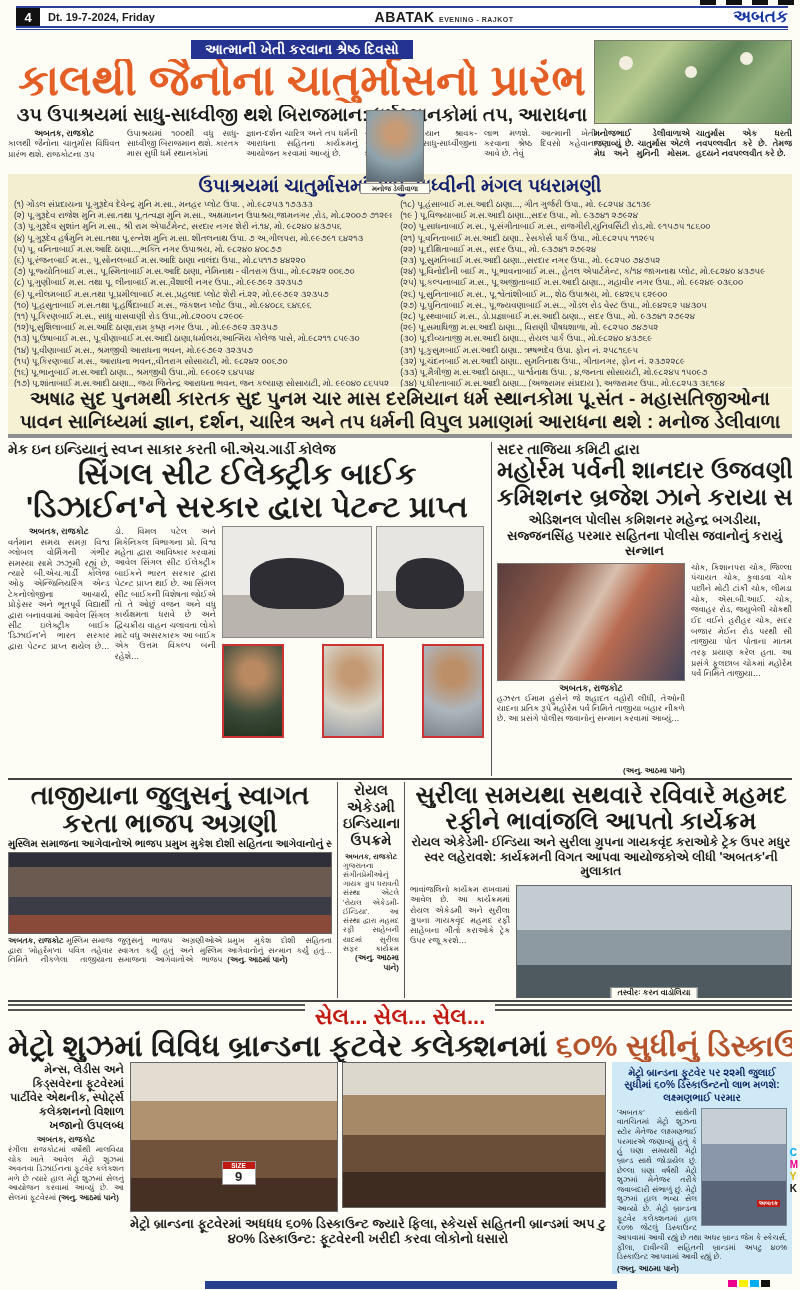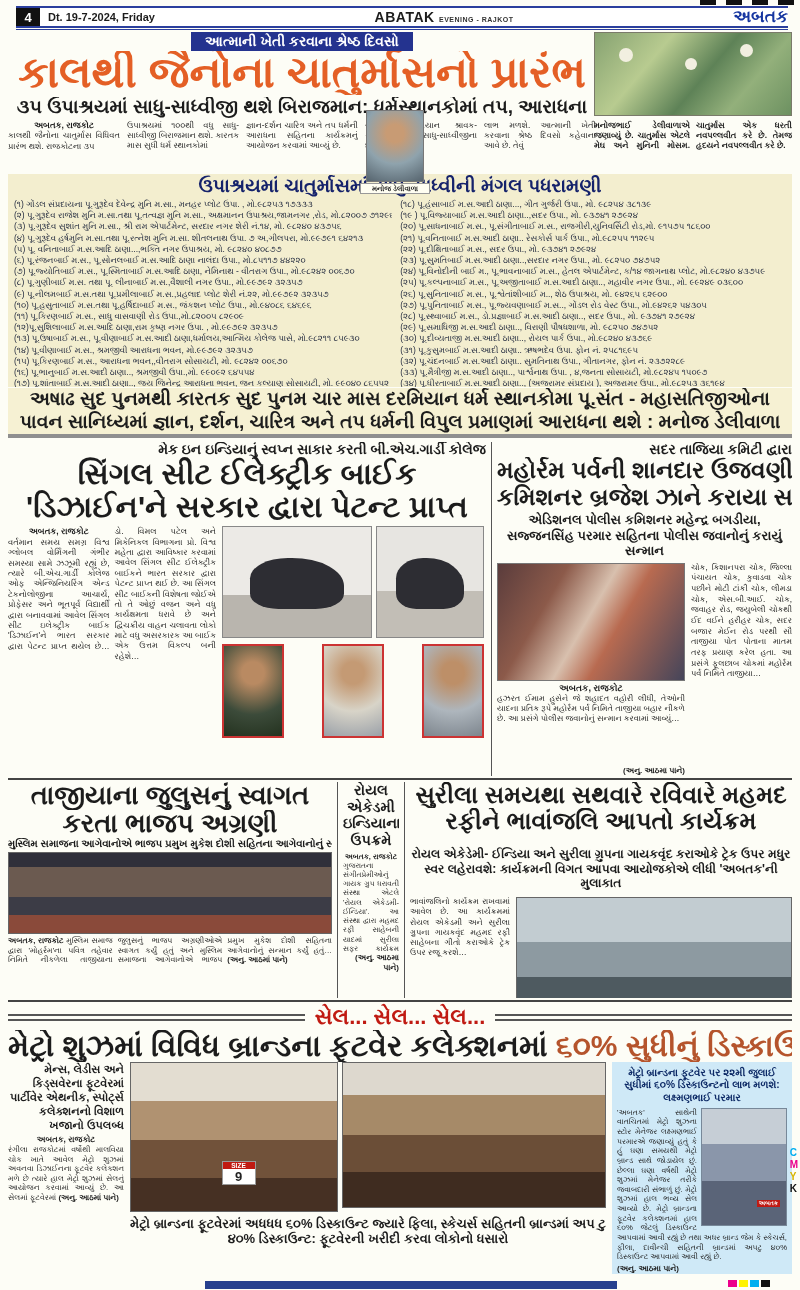--- a/index.html
+++ b/index.html
@@ -17,21 +17,21 @@
   .pgnum{width:24px;height:18px;background:#111;color:#fff;font-weight:bold;font-size:13px;
          display:flex;align-items:center;justify-content:center;margin-right:8px}
   .mdate{font-size:11px;font-weight:bold}
   .mtitle{flex:1;text-align:center;font-size:14px;font-weight:900;letter-spacing:.5px}
   .mtitle small{font-size:7px;font-weight:bold;color:#333}
   .mlogo{font-size:17px;font-weight:900;color:#1535a0}
   .top-marks{top:0;left:700px;display:flex;gap:10px}
   .top-marks span{width:16px;height:5px;background:#111;display:inline-block}
 
   
-  .lead{top:32px;left:8px;right:8px;height:140px}
+  .lead{top:40px;left:8px;right:8px;height:140px}
   .lead-kicker-row{width:588px;display:flex;justify-content:center}
   .lead-kicker{background:#24338f;color:#fff;font-size:14px;font-weight:bold;padding:1px 14px}
   .lead-headline{width:588px;color:#e45f25;font-size:43px;font-weight:900;line-height:1.02;text-align:center}
   .lead-subhead{width:588px;font-size:19px;font-weight:bold;line-height:1.1;text-align:center;margin-top:2px}
   .lead-body{width:588px;display:flex;gap:7px;margin-top:2px;height:52px;overflow:hidden}
   .lead-col{flex:1;font-size:8.3px;line-height:1.25;text-align:justify;overflow:hidden}
   .lead-dl{font-weight:bold;text-align:center;font-size:8.5px}
   .ph-monks{top:0;right:0;width:198px;height:84px;border:1px solid #7a7a6a;
       background:linear-gradient(130deg,#86a271 0%,#b8cb90 30%,#5e8257 55%,#93b07b 75%,#6d9161 100%)}
   .ph-monks i{position:absolute;border-radius:50%;background:#f2efe0}
@@ -51,21 +51,21 @@
   .manoj-cap{top:183px;left:360px;width:70px;background:#fffef2;border:1px solid #999;
              font-size:7.2px;font-weight:bold;text-align:center}
 
   
   .statement{top:388px;left:8px;right:8px;height:50px;background:#f6f1d3;border-bottom:4px solid #8f8f8f;
              font-size:19px;font-weight:900;line-height:1.2;text-align:center;overflow:hidden}
 
   
   .mid{top:442px;left:8px;right:8px;height:334px;display:flex}
   .vdiv{width:0;border-left:1px solid #555;margin:0 5px}
-  .art-kicker{font-size:14px;font-weight:bold;text-align:right;line-height:1.1}
+  .art-kicker{font-size:14px;font-weight:bold;text-align:left;line-height:1.1}
   .bike{width:478px;overflow:hidden}
   .bike-h{font-size:30px;font-weight:900;line-height:1.1;text-align:center}
   .bike-row{display:flex;gap:6px;margin-top:3px;height:238px}
   .bike-text{width:208px;font-size:8.3px;line-height:1.25;column-count:2;column-gap:5px;text-align:justify;overflow:hidden}
   .bike-media{width:262px}
   .bike-pics{display:flex;gap:4px;height:112px}
   .ph-bike1{width:150px;height:112px;border:1px solid #888;
       background:linear-gradient(180deg,#eceae6 0 62%,#b9b5ae 62% 100%)}
   .ph-bike1 i,.ph-bike2 i{position:absolute;left:18%;top:28%;width:64%;height:46%;background:#2d2d33;border-radius:40% 55% 30% 30%}
   .ph-bike2{width:108px;height:112px;border:1px solid #888;
@@ -94,31 +94,31 @@
   .taj-sub{font-size:10.3px;font-weight:bold;text-align:center;margin-top:1px}
   .ph-crowd{width:100%;height:82px;border:1px solid #666;margin-top:2px;
       background:linear-gradient(180deg,#2f2f3a 0 18%,#6b5a50 18% 55%,#3c3c46 55% 78%,#8a4a3a 78%)}
   .taj-body{font-size:7.8px;line-height:1.22;column-count:3;column-gap:5px;text-align:justify;height:56px;overflow:hidden;margin-top:2px}
   .royal{width:56px;overflow:hidden}
   .royal-t{font-size:14.5px;font-weight:900;line-height:1.15;text-align:center}
   .royal-dl{font-size:7.4px;font-weight:bold;text-align:center;margin-top:3px}
   .royal-b{font-size:7.4px;line-height:1.25;text-align:justify;height:92px;overflow:hidden}
   .rafi{flex:1;overflow:hidden}
   .rafi-h{font-size:24px;font-weight:900;line-height:1.1;text-align:center}
-  .rafi-sub{font-size:12.3px;font-weight:bold;line-height:1.2;text-align:center;margin-top:12px}
+  .rafi-sub{font-size:12.3px;font-weight:bold;line-height:1.2;text-align:center;margin-top:0}
   .rafi-row{display:flex;gap:6px;margin-top:6px}
   .rafi-col{width:100px;font-size:8.2px;line-height:1.25;text-align:justify;height:120px;overflow:hidden}
   .ph-office{position:relative;flex:1;height:118px;border:1px solid #666;
       background:linear-gradient(180deg,#c2ccd1 0 38%,#8d9aa1 38% 68%,#4e5a60 68%)}
   .photo-cap{position:absolute;bottom:3px;left:50%;transform:translateX(-50%);background:#fffef4;
              border:1px solid #888;font-size:8px;font-weight:bold;padding:0 6px;white-space:nowrap}
 
   
   .sale{top:1000px;left:8px;right:8px;height:282px;border-top:2px solid #444;padding-top:2px;overflow:hidden}
-  .sale-banner{display:flex;align-items:center;gap:10px;height:26px}
+  .sale-banner{display:flex;align-items:flex-start;gap:10px;height:26px}
   .dline{flex:1;height:7px;border-top:2px solid #555;border-bottom:2px solid #555}
   .sale-banner-text{color:#c01a12;font-size:22px;font-weight:900;white-space:nowrap}
   .sale-h{text-align:center;font-size:30px;font-weight:900;line-height:1.05;white-space:nowrap;overflow:hidden}
   .sale-h .accent{color:#b5542c}
   .sale-grid{display:flex;gap:6px;margin-top:0;height:212px}
   .sale-left{width:116px;overflow:hidden}
   .sale-left-bold{font-size:11.3px;font-weight:900;line-height:1.25;text-align:right}
   .sale-dl{font-size:8.3px;font-weight:bold;text-align:center;margin-top:2px}
   .sale-left-body{font-size:7.8px;line-height:1.22;text-align:justify}
   .sale-mid{flex:1}

